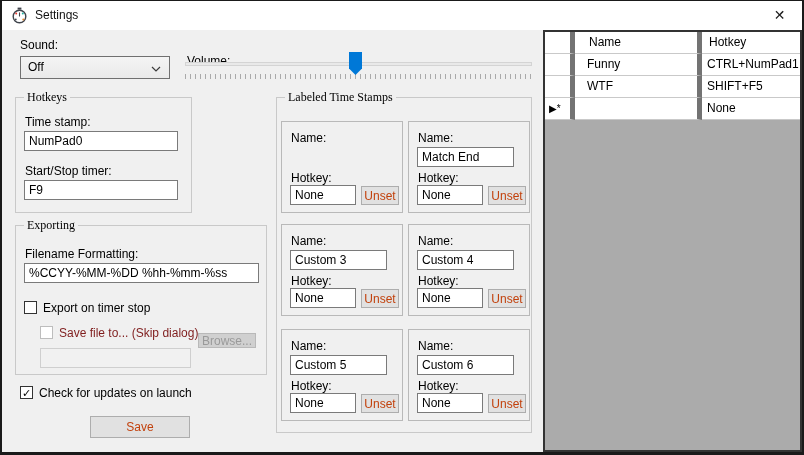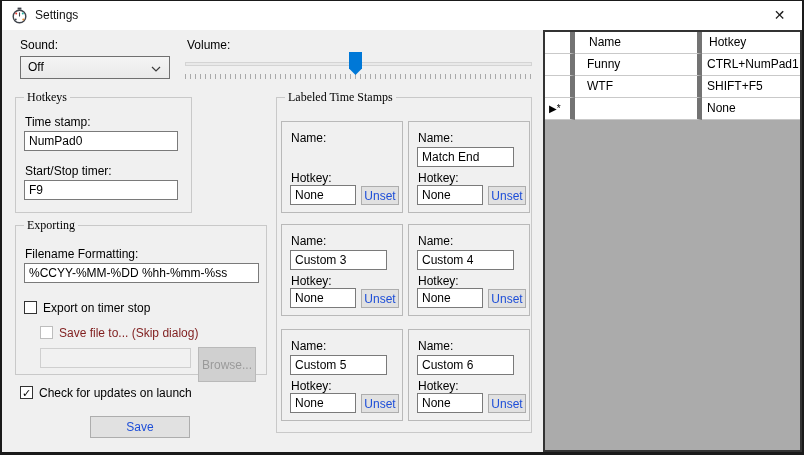--- a/index.html
+++ b/index.html
@@ -38,21 +38,21 @@
   
   .group { position:absolute; border:1px solid #c9c9c9; }
   .group > .gtitle { position:absolute; top:-8px; left:8px; background:#f0f0f0; padding:0 3px; white-space:nowrap;font-family:Liberation Serif, serif; }
   .panel { position:absolute; width:122px; height:92px; border:1px solid #b9b9b9; background:#f0f0f0; }
 
   
   .tb { position:absolute; height:20px; border:1px solid #7a7a7a; background:#fff; padding:0 4px;
         font:12px "Liberation Sans",sans-serif; color:#000; }
   .tb:disabled, .tb.off { background:#f1f1f1; border-color:#cfcfcf; color:#a3a3a3; }
   .btn { position:absolute; background:#e1e1e1; border:1px solid #adadad; text-align:center;
-         font:12px "Liberation Sans",sans-serif; color:#1d4ed8; padding:0; }
+         font:12px "Liberation Sans",sans-serif; color:#c2410c; padding:0; }
   .btn.off { background:#d0d0d0; border-color:#b9b9b9; color:#9a9a9a; }
   .cb { position:absolute; width:13px; height:13px; background:#fff; border:1px solid #333;
         text-align:center; line-height:12px; font-size:11px; }
   .cb.off { border-color:#bdbdbd; }
 
   
   .grid { position:absolute; left:541px; top:0; right:0; bottom:0;
           background:#ababab; border:2px solid #333333; }
   .g-row { display:flex; height:22px; }
   .g-cell { background:#fff; border-right:5px solid #737373; border-bottom:1px solid #c9c9c9;
@@ -85,21 +85,21 @@
   <div class="client">
 
     <span class="lbl" style="left:18px; top:8px;">Sound:</span>
     <div class="combo">
       <span class="val">Off</span>
       <svg width="10" height="6" viewBox="0 0 10 6">
         <polyline points="1,1 5,5 9,1" fill="none" stroke="#3c3c3c" stroke-width="1.2"></polyline>
       </svg>
     </div>
 
-    <span class="lbl" style="left:185px; top:8px;">Volume:</span>
+    <span class="lbl" style="left:185px; top:24px;">Volume:</span>
     <div class="track"></div>
     <div class="ticks"></div>
     <div class="thumb" style="left: 347px;"></div>
 
     <div class="group" style="left:13px; top:67px; width:177px; height:116px;">
       <span class="gtitle">Hotkeys</span>
       <span class="lbl" style="left:9px; top:17px;">Time stamp:</span>
       <input class="tb" style="left: 8px; top: 33px; width: 154px;" value="NumPad0">
       <span class="lbl" style="left:9px; top:66px;">Start/Stop timer:</span>
       <input class="tb" style="left: 8px; top: 82px; width: 154px;" value="F9">
@@ -110,21 +110,21 @@
       <span class="lbl" style="left:9px; top:21px;">Filename Formatting:</span>
       <input class="tb" style="left: 8px; top: 37px; width: 235px;" value="%CCYY-%MM-%DD %hh-%mm-%ss">
 
       <div class="cb" style="left:8px; top:75px;"></div>
       <span class="lbl" style="left:27px; top:75px;">Export on timer stop</span>
 
       <div class="cb off" style="left:24px; top:100px;"></div>
       <span class="lbl dis" style="left:43px; top:100px;">Save file to... (Skip dialog)</span>
 
       <input class="tb off" style="left: 24px; top: 122px; width: 151px;" disabled="" value="">
-      <button class="btn off" style="left:182px; top:121px; width:58px; height:35px;">Browse...</button>
+      <button class="btn off" style="left:182px; top:107px; width:58px; height:15px;">Browse...</button>
     </div>
 
     <div class="cb" style="left:18px; top:356px;">
       <span>✓</span>
     </div>
     <span class="lbl" style="left:37px; top:356px;">Check for updates on launch</span>
     <button class="btn" style="left:88px; top:386px; width:100px; height:22px;">Save</button>
 
     <div class="group" style="left:274px; top:67px; width:256px; height:336px;">
       <span class="gtitle">Labeled Time Stamps</span>

